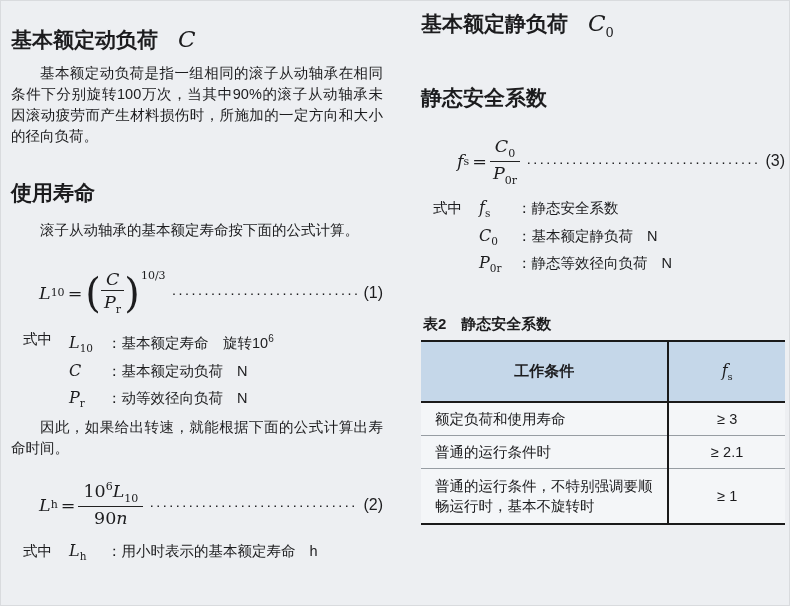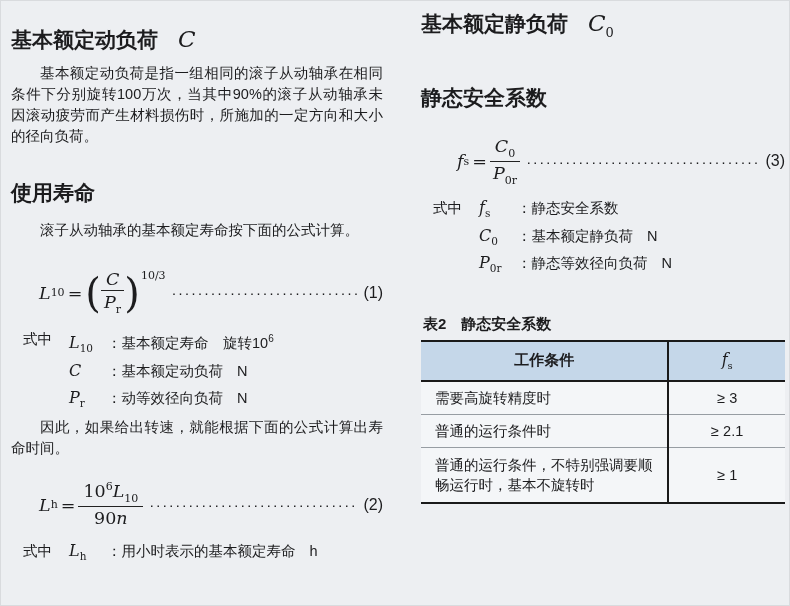--- a/index.html
+++ b/index.html
@@ -80,21 +80,21 @@
   .w-unit { margin-left:14px; }
 
   
   .tbl-caption { font-size:15px; font-weight:bold; margin-left:2px; }
   table.tbl {
     border-collapse:collapse; width:100%; table-layout:fixed;
     border-top:2px solid #1a1a1a; border-bottom:2px solid #1a1a1a;
   }
   .tbl th {
     background:#c5d7e9; font-size:15px; font-weight:bold;
-    height:40px; border-bottom:2px solid #1a1a1a; text-align:center;
+    height:61px; border-bottom:2px solid #1a1a1a; text-align:center;
   }
   .tbl th .th-sym { font-family:"DejaVu Serif", serif; font-style:italic; font-weight:normal; font-size:16px; }
   .tbl th .th-sym sub { font-style:normal; font-size:10px; }
   .tbl td { background:#f4f6f8; font-size:14.5px; line-height:20px; }
   .tbl tr td { border-bottom:1px solid #979da3; }
   .tbl tr:last-child td { border-bottom:none; }
   .tbl th:first-child, .tbl td:first-child { border-right:2px solid #1a1a1a; }
   td.cond { padding:6px 8px 6px 14px; }
   td.val  { text-align:center; }
   .col1 { width:246px; } .col2 { width:116px; }
@@ -241,21 +241,21 @@
         <col class="col2">
       </colgroup>
     <thead>
       <tr>
         <th>工作条件</th>
         <th><span class="th-sym"><span>f</span><sub>s</sub></span></th>
       </tr>
     </thead>
     <tbody>
       <tr style="height:31px;">
-        <td class="cond">需要高旋转精度时</td>
+        <td class="cond">额定负荷和使用寿命</td>
         <td class="val">≥ 3</td>
       </tr>
       <tr style="height:29px;">
         <td class="cond">普通的运行条件时</td>
         <td class="val">≥ 2.1</td>
       </tr>
       <tr style="height:56px;">
         <td class="cond">普通的运行条件，不特别强调要顺畅运行时，基本不旋转时</td>
         <td class="val">≥ 1</td>
       </tr>

